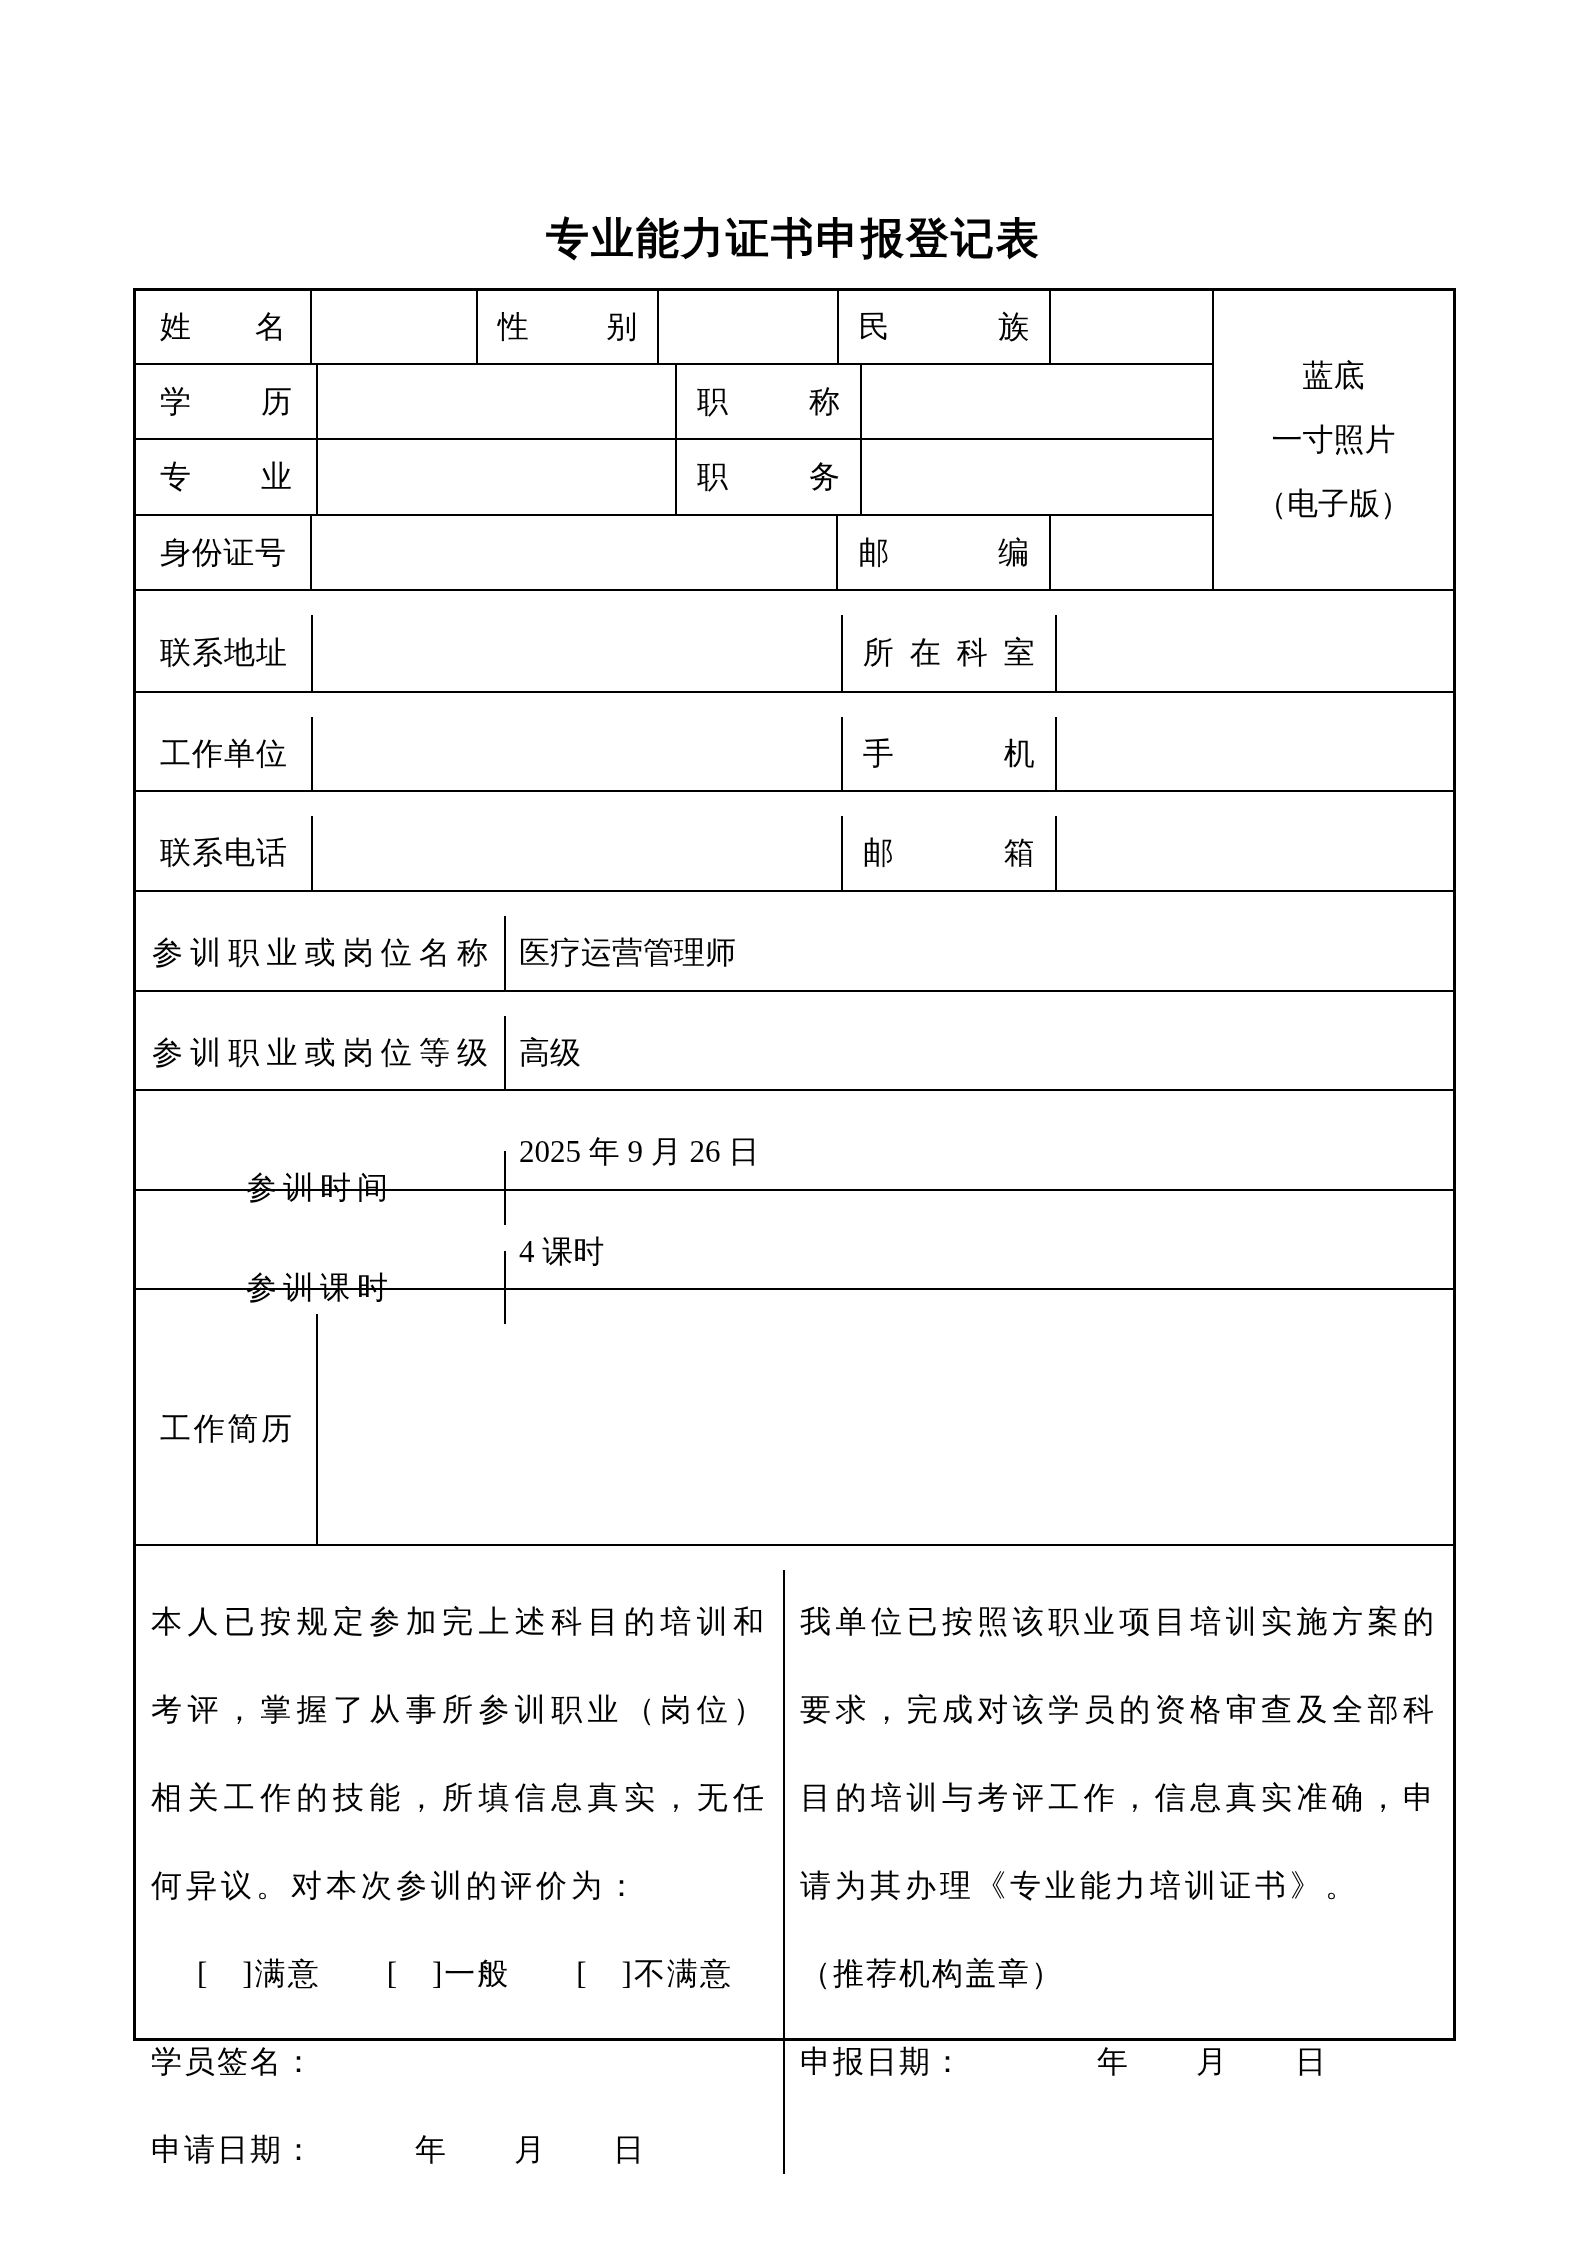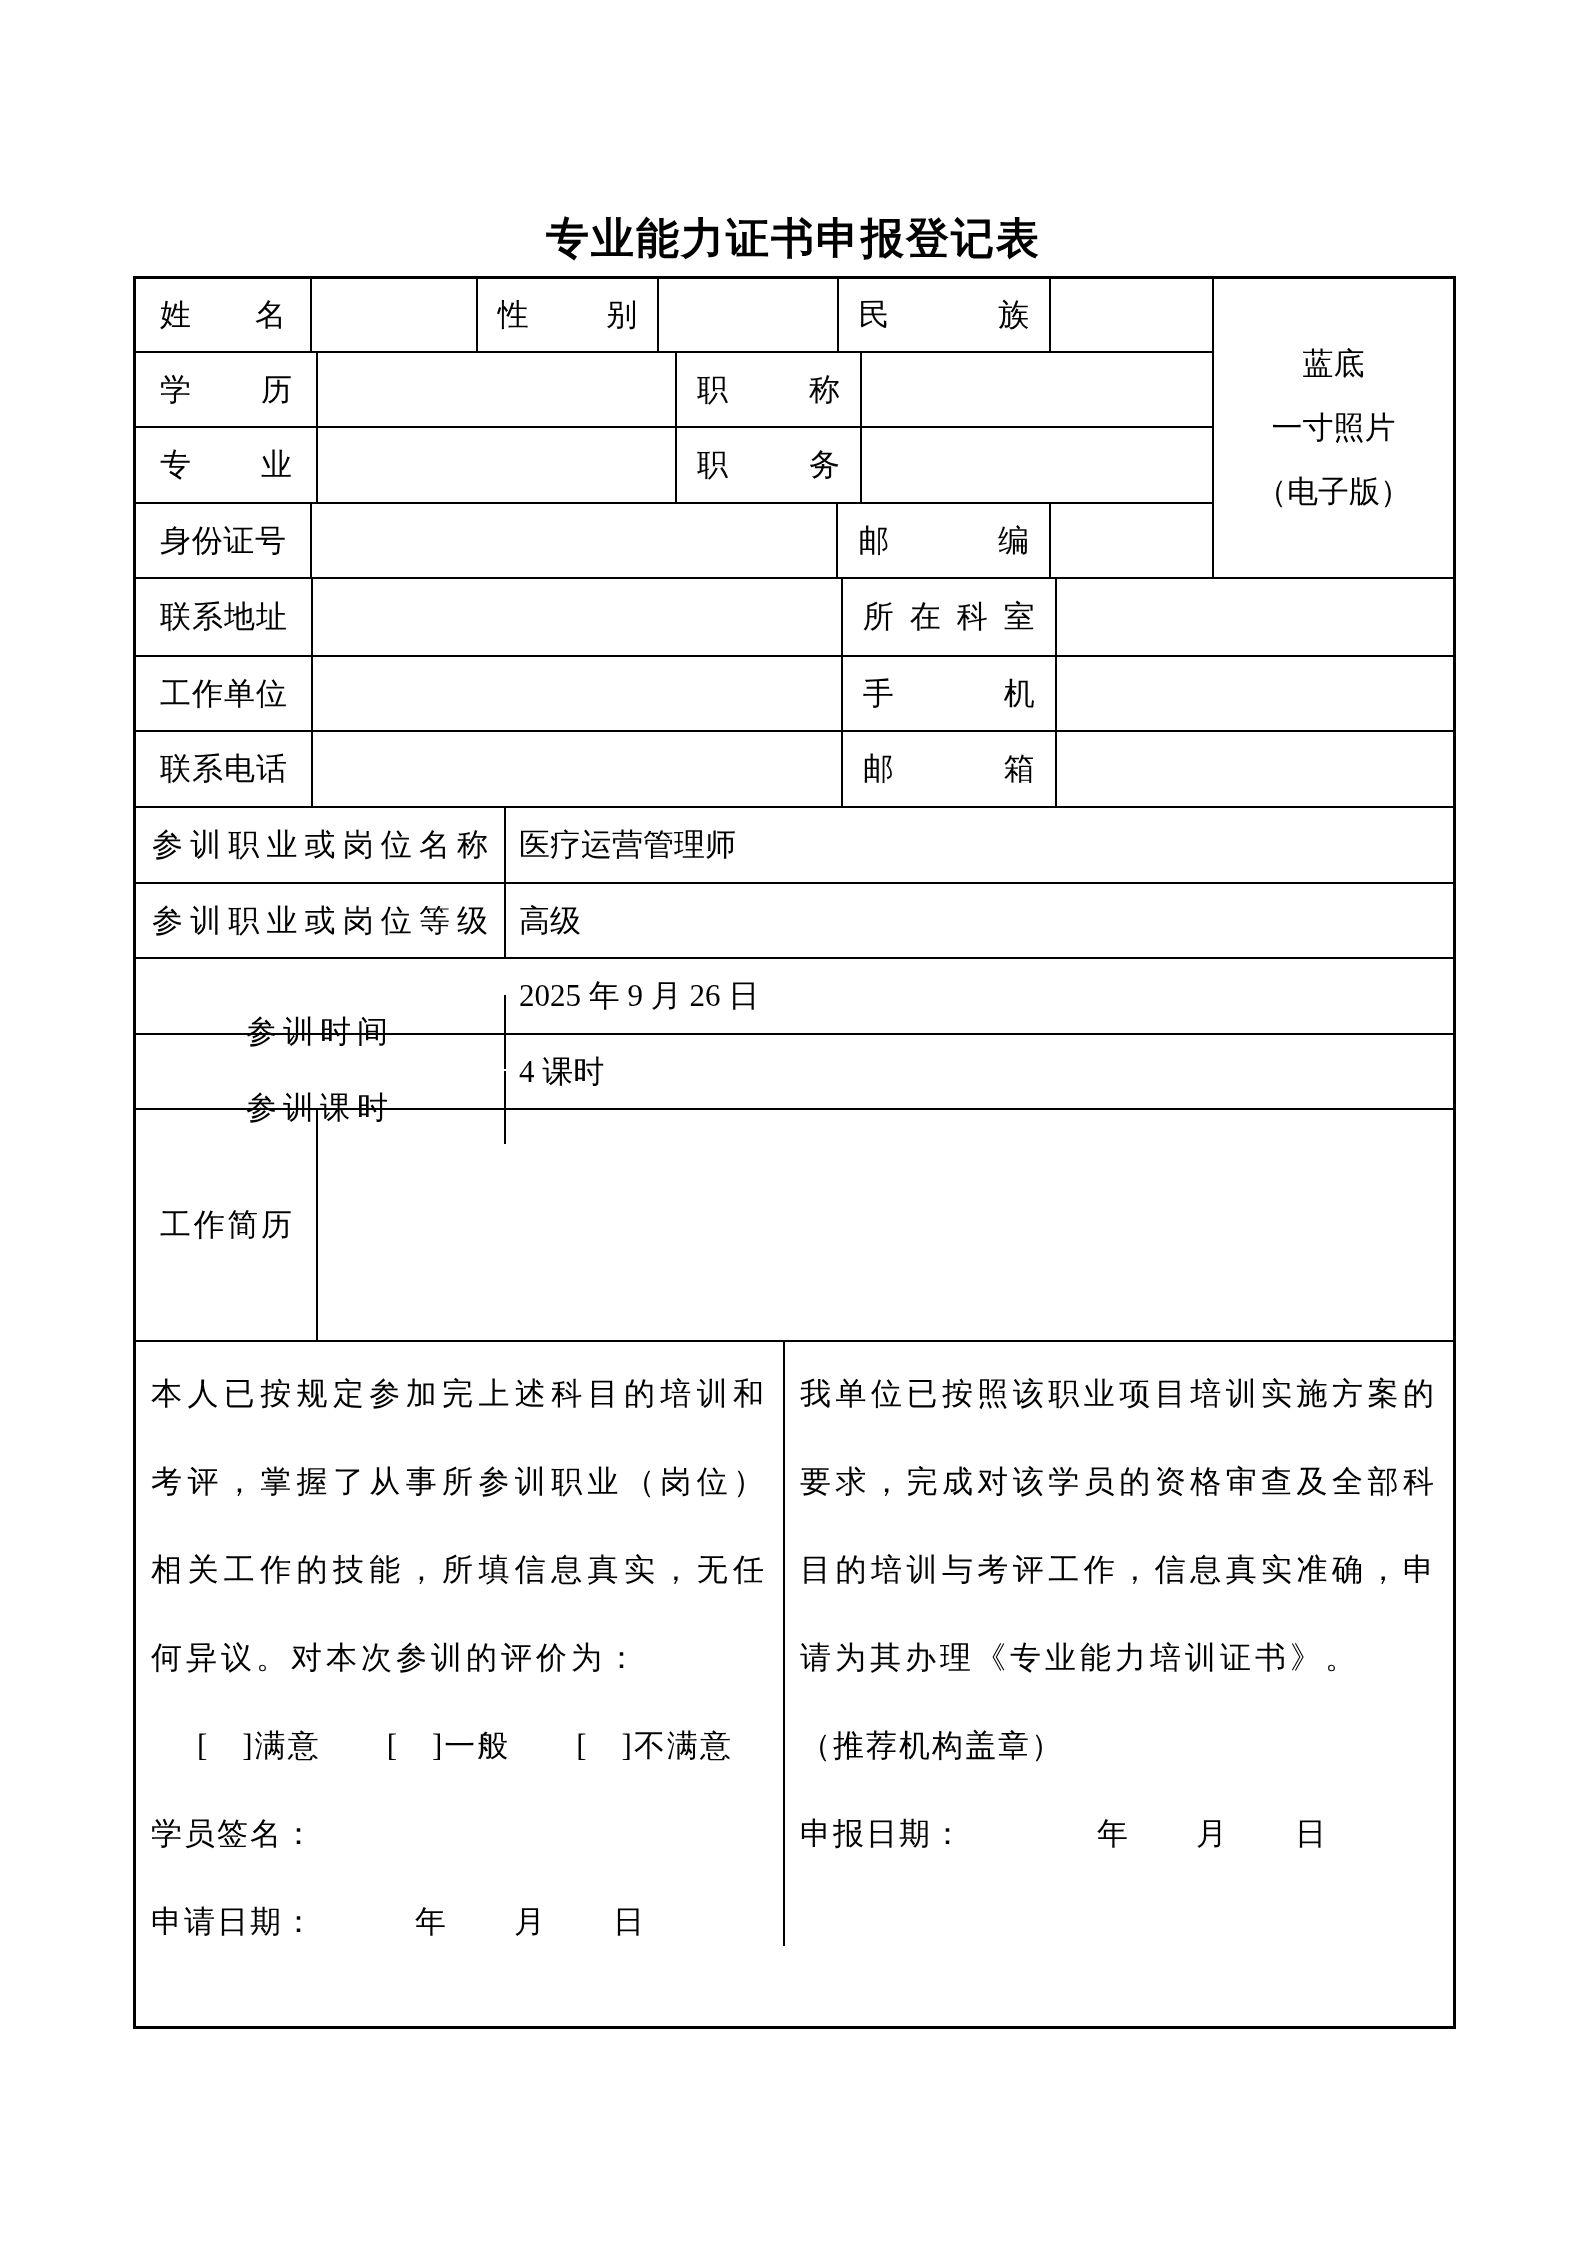--- a/index.html
+++ b/index.html
@@ -16,25 +16,25 @@
   .doc-title {
     position:absolute; top:210px; left:0; width:100%;
     text-align:center;
     font-family:"Liberation Sans","DejaVu Sans",sans-serif;
     font-weight:700;
     font-size:43px;
     letter-spacing:2px;
   }
 
   .tbl {
-    position:absolute; left:133px; top:276px;
+    position:absolute; left:133px; top:288px;
     width:1323px; height:1753px;
     border:3px solid #000;
     box-sizing:border-box;
-    display:flex; flex-direction:column;
+    display:flex; flex-direction:column;gap:24px;
   }
 
   .row { display:flex; border-bottom:2px solid #000; box-sizing:border-box; flex:0 0 auto; }
   .row.noline { border-bottom:none; }
 
   .c {
     border-right:2px solid #000;
     box-sizing:border-box;
     display:flex; align-items:center;
     height:100%;

